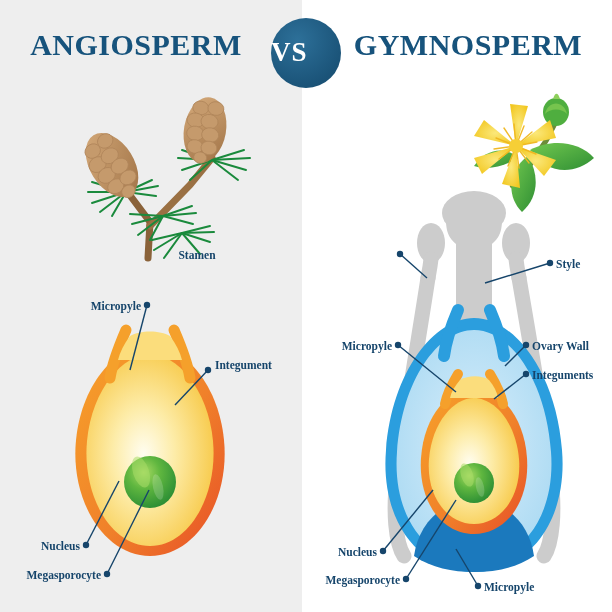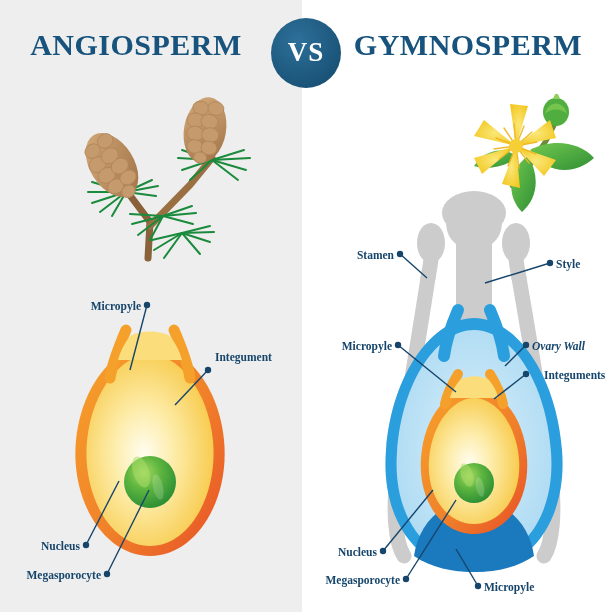--- a/index.html
+++ b/index.html
@@ -34,21 +34,21 @@
   #heading-gymnosperm{left:0;width:272px;text-align:center;}
   #heading-angiosperm{left:324px;width:288px;text-align:center;}
 
   #vs-badge{
     position:absolute;
     left:271px;top:18px;
     width:70px;height:70px;
     border-radius:50%;
     background:#1d5d85;
     background:radial-gradient(circle at 38% 32%, #2d7099 0%, #1b5479 70%, #174a6b 100%);
-    display:flex;align-items:center;justify-content:center;
+    display:flex;align-items:center;justify-content:flex-start;
     z-index:30;
   }
   #vs-badge span{
     color:#ffffff;
     font-family:"Liberation Serif", serif;
     font-weight:bold;
     font-size:27px;
     letter-spacing:1px;
     line-height:1;
     transform:translateY(-1px);
@@ -353,26 +353,26 @@
   <div class="heading" id="heading-gymnosperm">ANGIOSPERM</div>
 
   <div class="heading" id="heading-angiosperm">GYMNOSPERM</div>
 
   <div id="vs-badge">
     <span>VS</span>
   </div>
 
   <div id="labels-layer">
       <div class="label" style="top: 301px; left: 0px; width: 141px; text-align: right; padding-right: 0px;">Micropyle</div>
-      <div class="label" style="top: 352px; left: 215px; text-align: left;">Integument</div>
+      <div class="label" style="top: 360px; left: 215px; text-align: left;">Integument</div>
       <div class="label" style="top: 541px; left: 0px; width: 80px; text-align: right; padding-right: 0px;">Nucleus</div>
       <div class="label" style="top: 570px; left: 0px; width: 101px; text-align: right; padding-right: 0px;">Megasporocyte</div>
-      <div class="label" style="top: 250px; left: 0px; width: 394px; text-align: right; padding-right: 0px;">Stamen</div>
+      <div class="label" style="top: 250px; left: 0px; width: 394px; text-align: center; padding-right: 0px;">Stamen</div>
       <div class="label" style="top: 259px; left: 556px; text-align: center;">Style</div>
       <div class="label" style="top: 341px; left: 0px; width: 392px; text-align: right; padding-right: 0px;">Micropyle</div>
-      <div class="label" style="top: 341px; left: 532px; text-align: left; font-style: italic;">Ovary Wall</div>
-      <div class="label" style="top: 370px; left: 532px; text-align: right; margin-left: 12px;">Integuments</div>
+      <div class="label" style="top: 341px; left: 532px; text-align: left;">Ovary Wall</div>
+      <div class="label" style="top: 370px; left: 532px; text-align: right;">Integuments</div>
       <div class="label" style="top: 547px; left: 0px; width: 377px; text-align: right; padding-right: 0px;">Nucleus</div>
       <div class="label" style="top: 575px; left: 0px; width: 400px; text-align: right; padding-right: 0px;">Megasporocyte</div>
       <div class="label" style="top: 582px; left: 484px; text-align: left;">Micropyle</div>
     </div>
 
 </div>
 
 </body></html>

